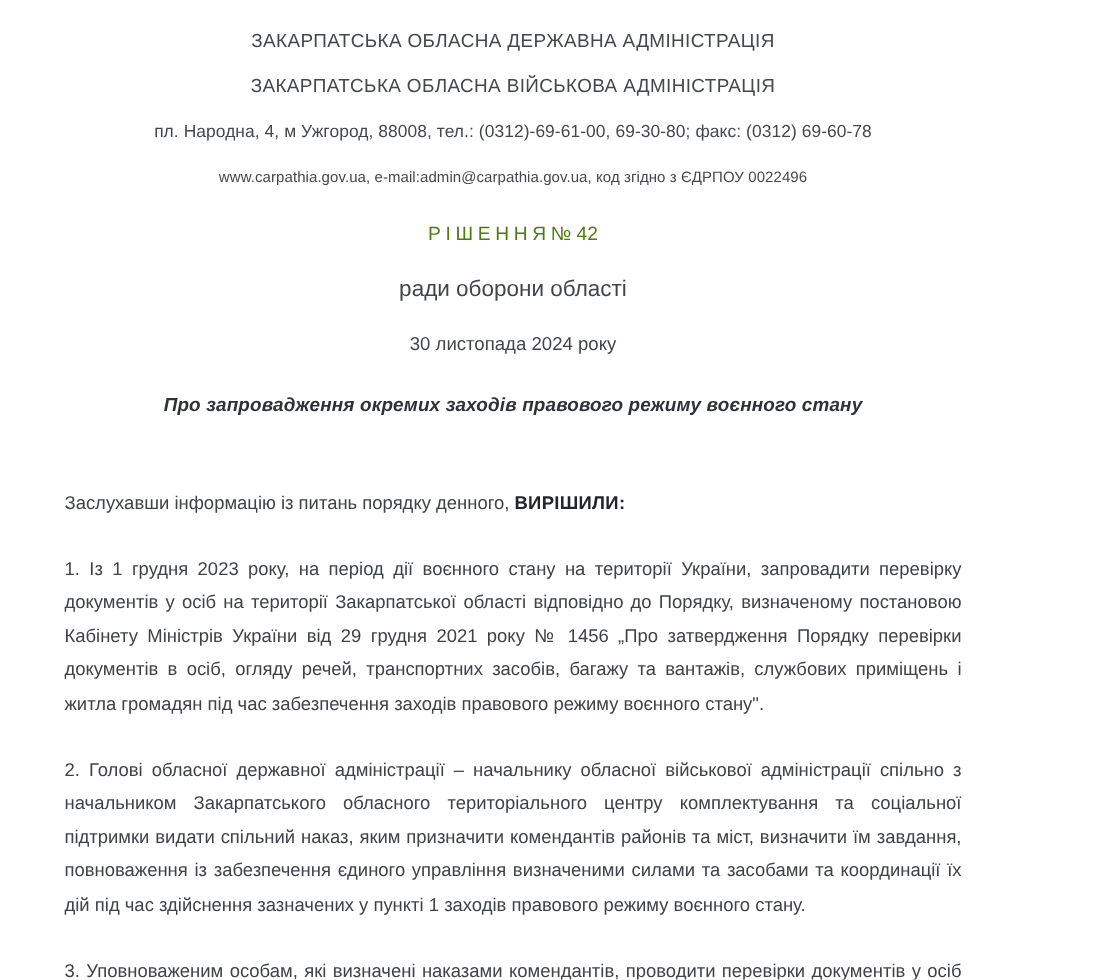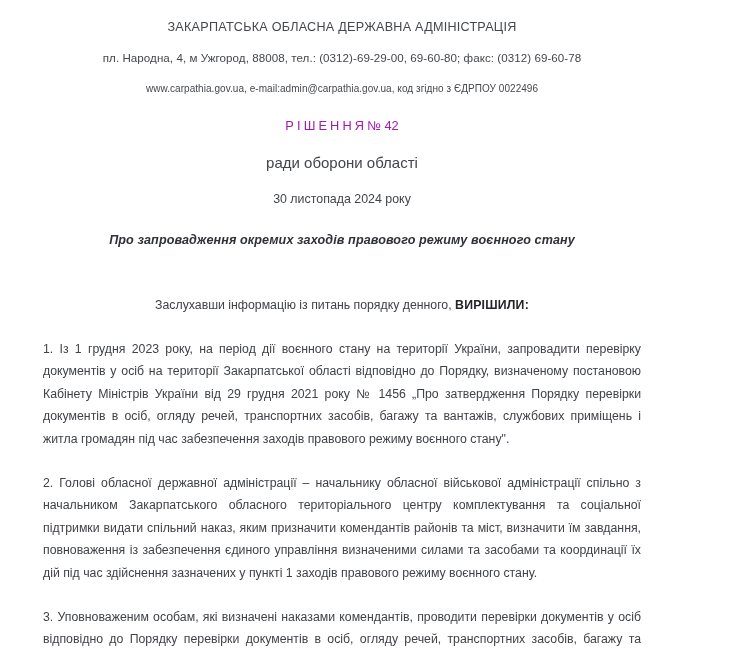--- a/index.html
+++ b/index.html
@@ -52,21 +52,21 @@
   }
 
   
   .decision-block {
     margin-top: 11px;
   }
   .decision-title {
     text-align: center;
     font-size: 12.8px;
     line-height: 22px;
-    color: #a21caf;
+    color: #4d7c0f;
   }
   .decision-title .spaced {
     letter-spacing: 3.1px;
   }
   .decision-title .numero {
     letter-spacing: 0;
   }
   .decision-sub {
     text-align: center;
     font-size: 15px;
@@ -103,36 +103,37 @@
     font-size: 12.3px;
     line-height: 22.6px;
     color: #3f4247;
     margin: 0 0 21px 0;
   }
   .para:last-child {
     margin-bottom: 0;
   }
   .para.intro {
     margin-bottom: 21px;
-    text-align: center;
+    text-align: left;
   }
   .para b {
     font-weight: bold;
     color: #232529;
     letter-spacing: 0.2px;
   }
 </style>
 </head>
 <body>
 
 <div class="page">
 
   <header class="letterhead">
     <div class="lh-line org-line">ЗАКАРПАТСЬКА ОБЛАСНА ДЕРЖАВНА АДМІНІСТРАЦІЯ</div>
-    <div class="lh-line contact-line">пл. Народна, 4, м Ужгород, 88008, тел.: (0312)-69-29-00, 69-60-80; факс: (0312) 69-60-78</div>
+    <div class="lh-line org-line">ЗАКАРПАТСЬКА ОБЛАСНА ВІЙСЬКОВА АДМІНІСТРАЦІЯ</div>
+    <div class="lh-line contact-line">пл. Народна, 4, м Ужгород, 88008, тел.: (0312)-69-61-00, 69-30-80; факс: (0312) 69-60-78</div>
     <div class="lh-line web-line">www.carpathia.gov.ua, e-mail:admin@carpathia.gov.ua, код згідно з ЄДРПОУ 0022496</div>
   </header>
 
   <section class="decision-block">
     <div class="decision-title">
       <span class="spaced">РІШЕННЯ</span><span class="numero">№ 42</span>
     </div>
     <div class="decision-sub">ради оборони області</div>
     <div class="decision-date">30 листопада 2024 року</div>
     <div class="decision-subject">Про запровадження окремих заходів правового режиму воєнного стану</div>

